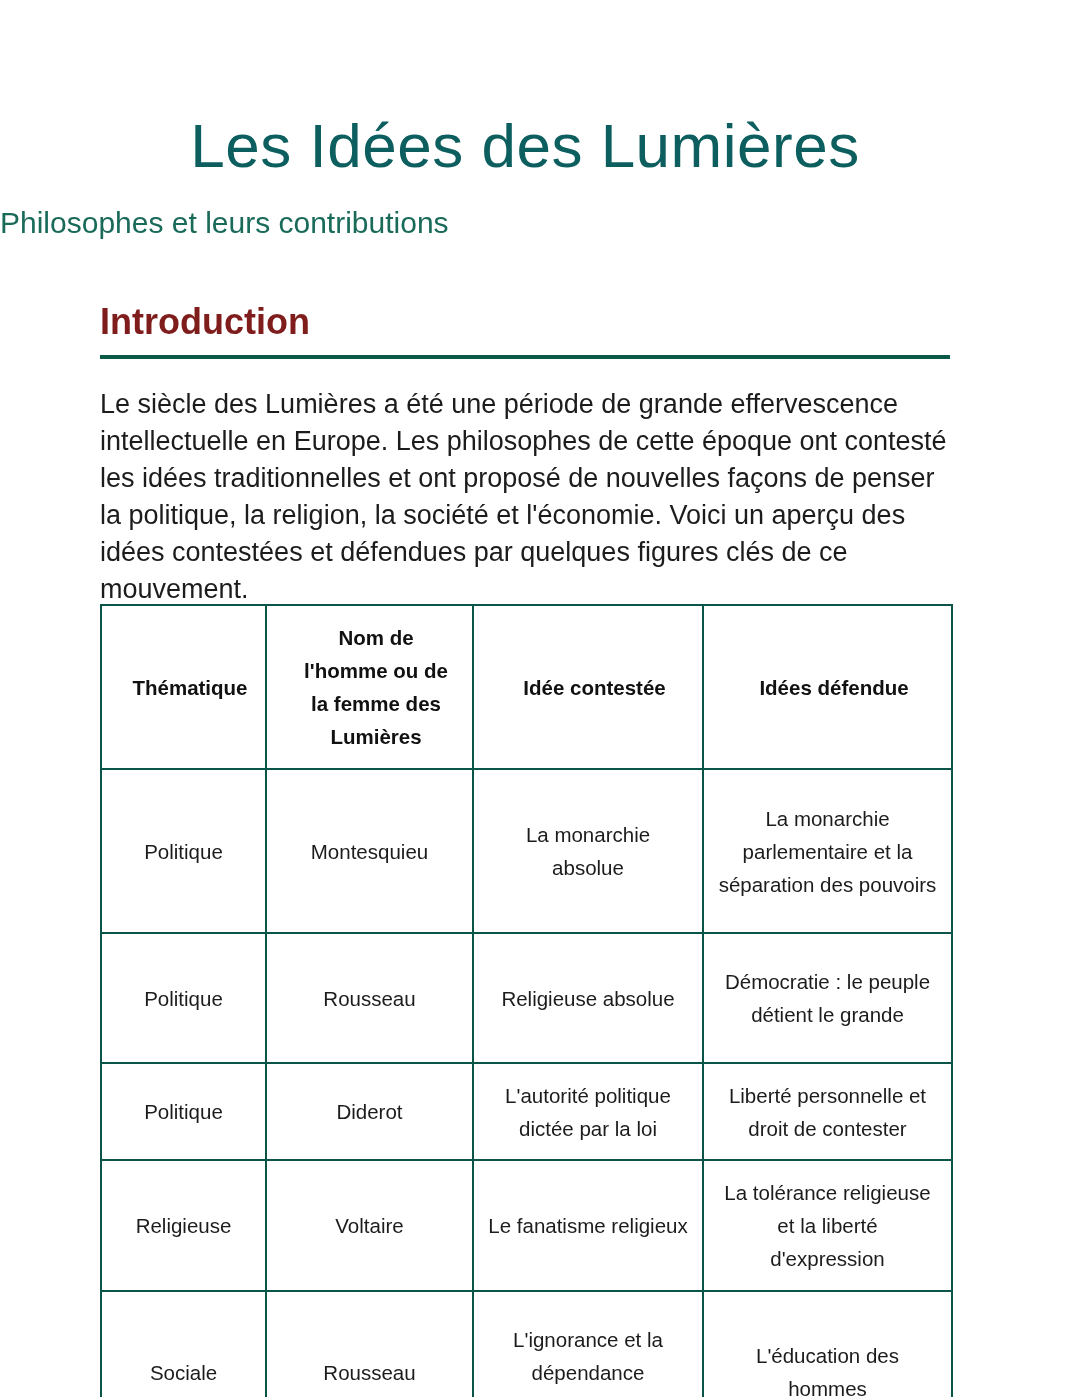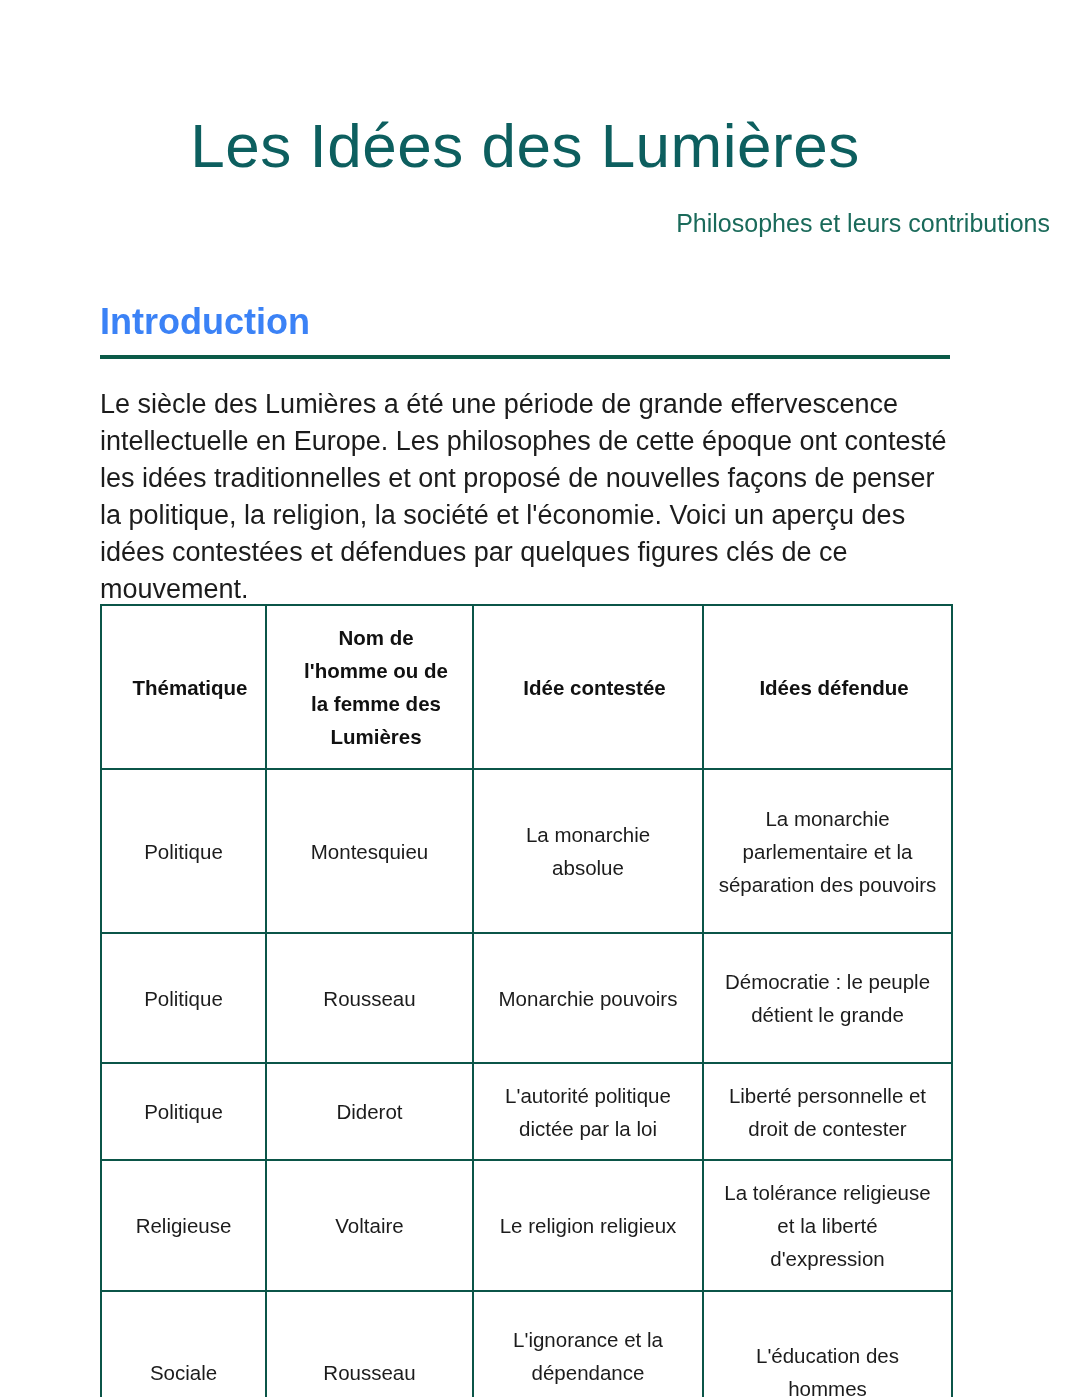--- a/index.html
+++ b/index.html
@@ -32,33 +32,33 @@
       color: #0d5f5f;
       letter-spacing: 0.5px;
       margin: 0;
       line-height: 76px;
     }
     .subtitle {
       position: absolute;
       left: -100px;
       width: 1050px;
       top: 206px;
-      text-align: right;
-      font-size: 25px;
+      text-align: left;
+      font-size: 30px;
       color: #1a6a5a;
       margin: 0;
       line-height: 34px;
     }
     .section-heading {
       position: absolute;
       left: 0;
       top: 298px;
       font-size: 36px;
       font-weight: bold;
-      color: #3b82f6;
+      color: #7f1d1d;
       margin: 0;
       line-height: 48px;
     }
     .section-rule {
       position: absolute;
       left: 0;
       top: 355px;
       width: 850px;
       height: 4px;
       background: #0b5a48;
@@ -141,33 +141,33 @@
     <tbody>
       <tr class="r1">
         <td>Politique</td>
         <td>Montesquieu</td>
         <td>La monarchie absolue</td>
         <td>La monarchie parlementaire et la séparation des pouvoirs</td>
       </tr>
       <tr class="r2">
         <td>Politique</td>
         <td>Rousseau</td>
-        <td>Monarchie pouvoirs</td>
+        <td>Religieuse absolue</td>
         <td>Démocratie : le peuple détient le grande</td>
       </tr>
       <tr class="r3">
         <td>Politique</td>
         <td>Diderot</td>
         <td>L'autorité politique dictée par la loi</td>
         <td>Liberté personnelle et droit de contester</td>
       </tr>
       <tr class="r4">
         <td>Religieuse</td>
         <td>Voltaire</td>
-        <td>Le religion religieux</td>
+        <td>Le fanatisme religieux</td>
         <td>La tolérance religieuse et la liberté d'expression</td>
       </tr>
       <tr class="r5">
         <td>Sociale</td>
         <td>Rousseau</td>
         <td>L'ignorance et la dépendance intellectuelle</td>
         <td>L'éducation des hommes</td>
       </tr>
     </tbody>
   </table>

